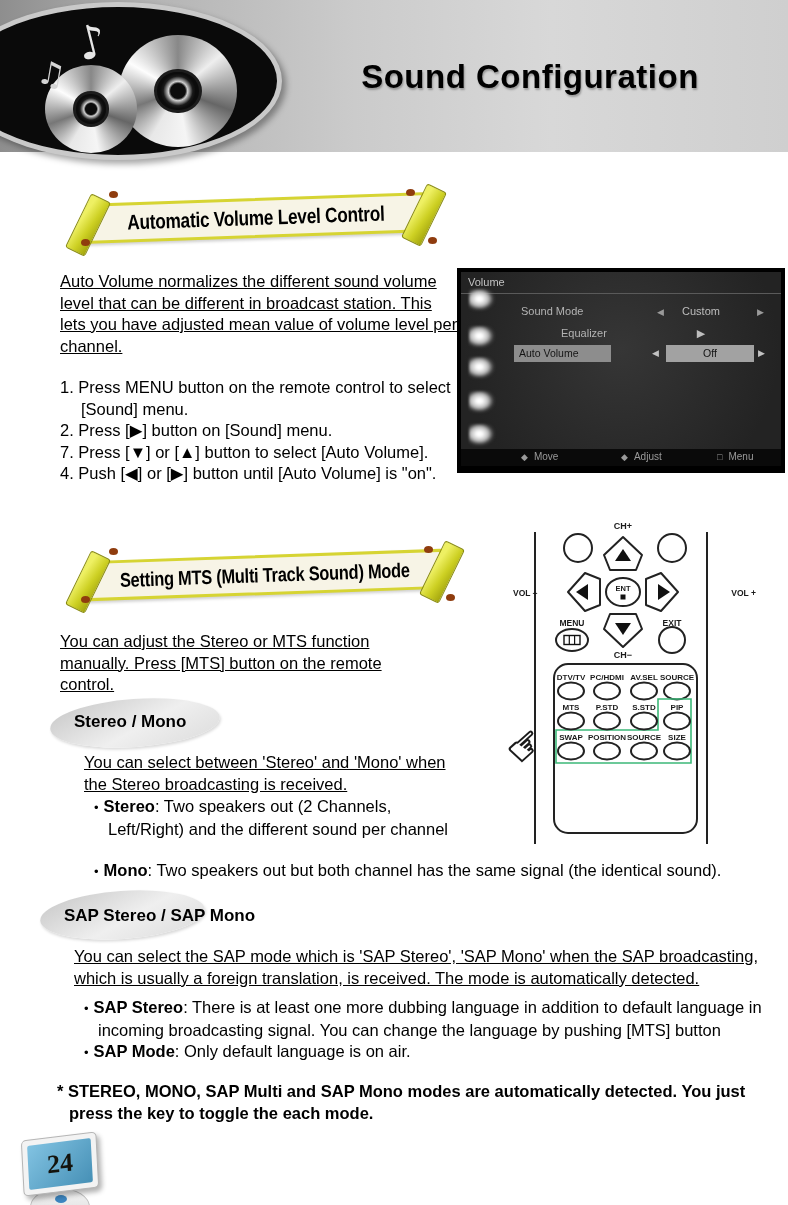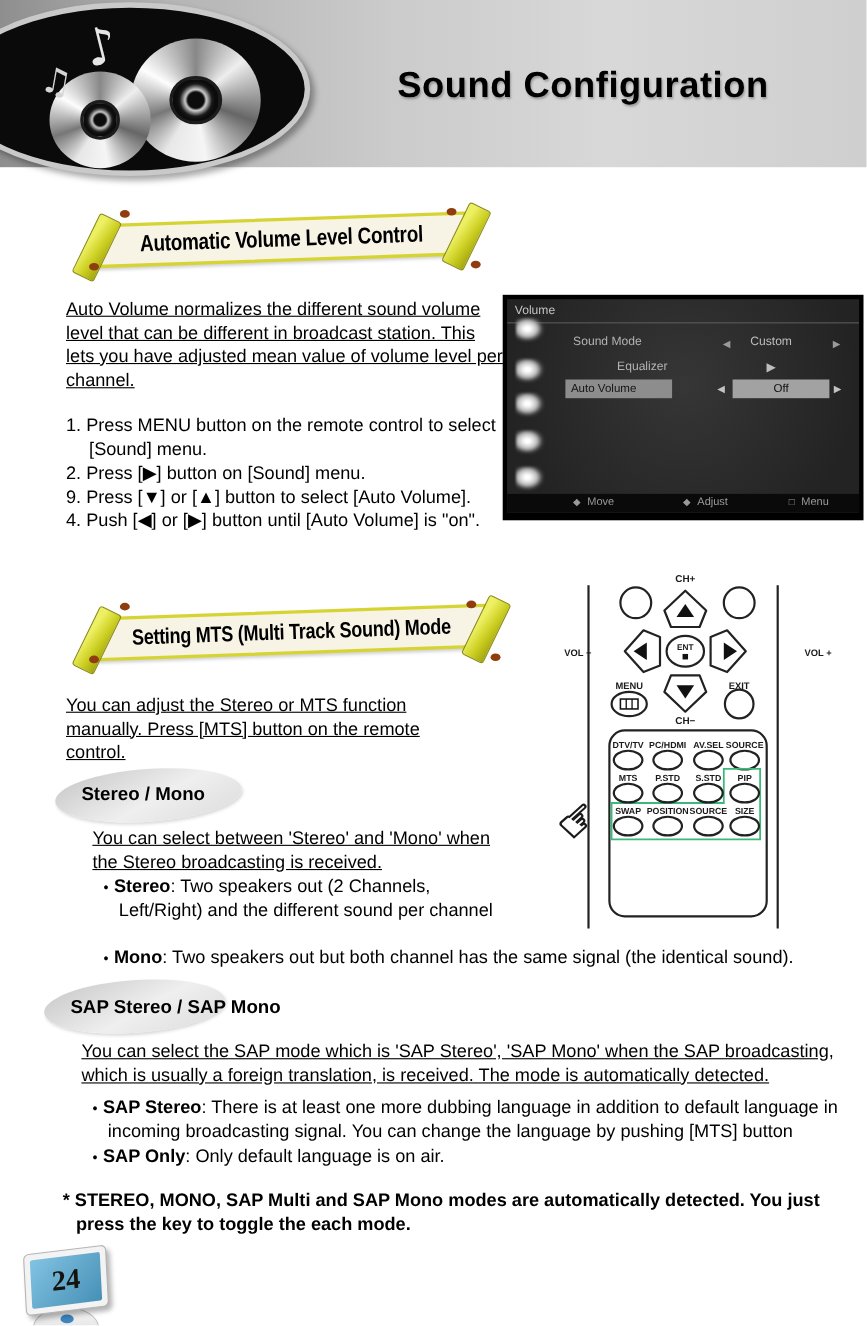--- a/index.html
+++ b/index.html
@@ -106,21 +106,21 @@
     <div class="banner-dot bd1"></div>
     <div class="banner-dot bd2"></div>
     <div class="banner-dot bd3"></div>
     <div class="banner-dot bd4"></div>
   </div>
 
   <div class="para" style="left:60px;top:271px;width:402px;">Auto Volume normalizes the different sound volume level that can be different in broadcast station. This lets you have adjusted mean value of volume level per channel.</div>
   <div class="steps" style="left:60px;top:377px;width:402px;">
     <div class="step">1. Press MENU button on the remote control to select [Sound] menu.</div>
     <div class="step">2. Press [▶] button on [Sound] menu.</div>
-    <div class="step">9. Press [▼] or [▲] button to select [Auto Volume].</div>
+    <div class="step">7. Press [▼] or [▲] button to select [Auto Volume].</div>
     <div class="step">4. Push [◀] or [▶] button until [Auto Volume] is "on".</div>
   </div>
 
   <div class="osd">
     <div class="osd-inner">
       <div class="osd-title">Volume</div>
       <div class="osd-sep"></div>
       <div class="osd-icon" style="top:17px;"></div>
       <div class="osd-icon" style="top:54px;"></div>
       <div class="osd-icon" style="top:85px;"></div>
@@ -237,21 +237,21 @@
     <text x="0" y="0" font-size="40" fill="#111" transform="translate(16,250) rotate(-42)" font-family="DejaVu Sans, sans-serif">☞</text>
   </svg>
 
   <div class="section-ellipse" style="left:40px;top:891px;width:165px;height:48px;"></div>
   <div class="section-title" style="left:64px;top:906px;">SAP Stereo / SAP Mono</div>
   <div class="para" style="left:74px;top:946px;width:692px;">You can select the SAP mode which is 'SAP Stereo', 'SAP Mono' when the SAP broadcasting, which is usually a foreign translation, is received. The mode is automatically detected.</div>
   <div class="bullet" style="left:84px;top:997px;width:686px;">
     <span class="dot">•</span><b>SAP Stereo</b><span>: There is at least one more dubbing language in addition to default language in incoming broadcasting signal. You can change the language by pushing [MTS] button</span>
   </div>
   <div class="bullet" style="left:84px;top:1041px;width:686px;">
-    <span class="dot">•</span><b>SAP Only</b><span>: Only default language is on air.</span>
+    <span class="dot">•</span><b>SAP Mode</b><span>: Only default language is on air.</span>
   </div>
 
   <div class="note" style="left:57px;top:1080px;width:706px;">* STEREO, MONO, SAP Multi and SAP Mono modes are automatically detected. You just press the key to toggle the each mode.</div>
 
   <div class="mon-base">
     <div class="mon-dot"></div>
   </div>
   <div class="monitor">
     <div class="screen">24</div>
   </div>

